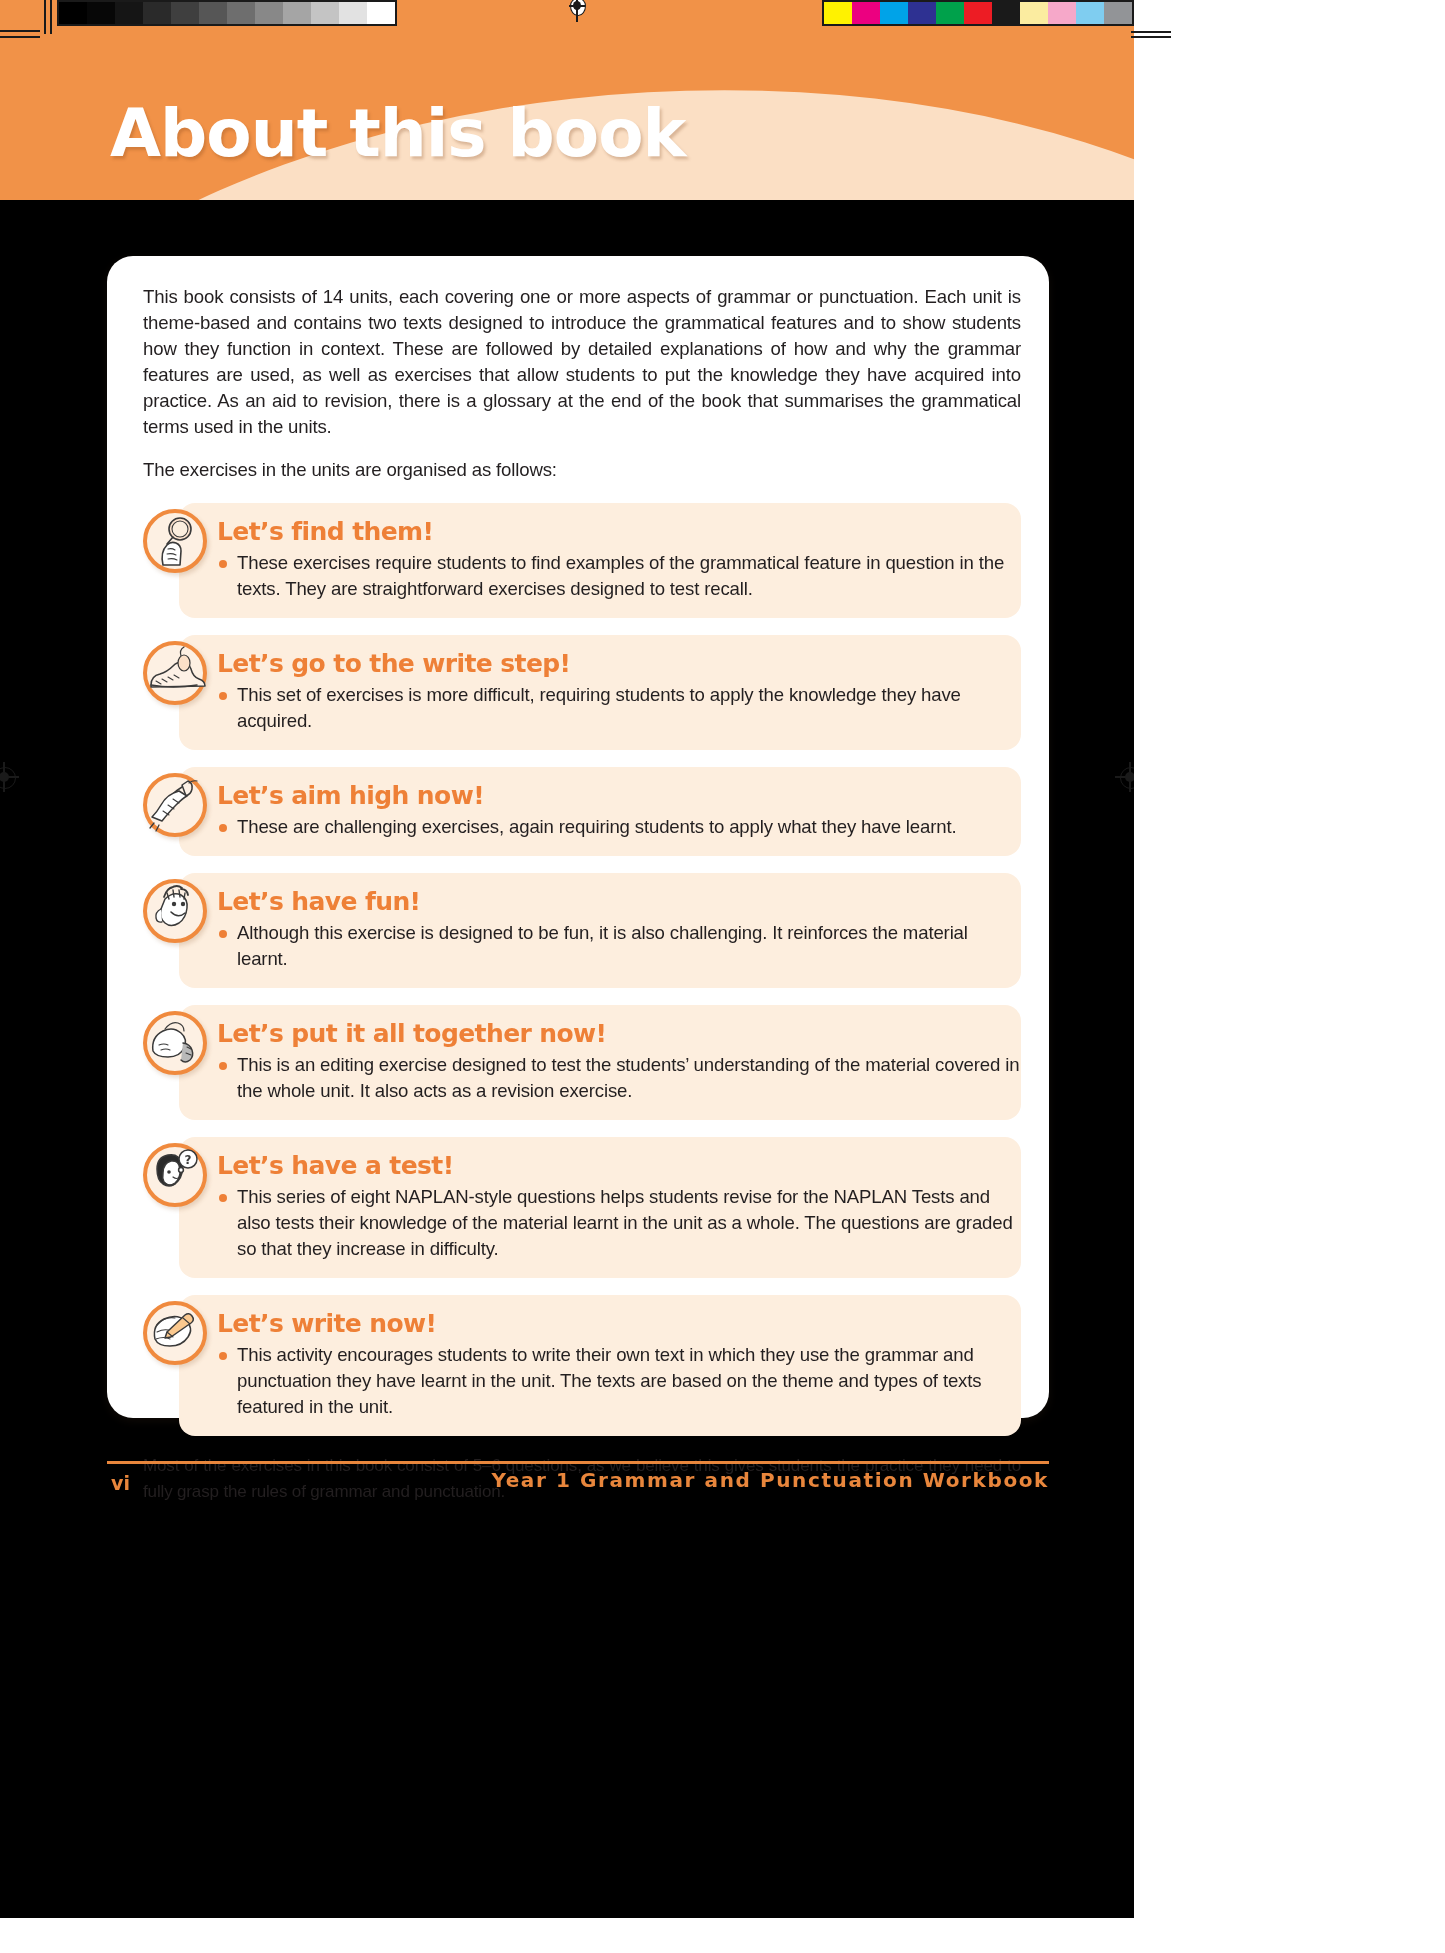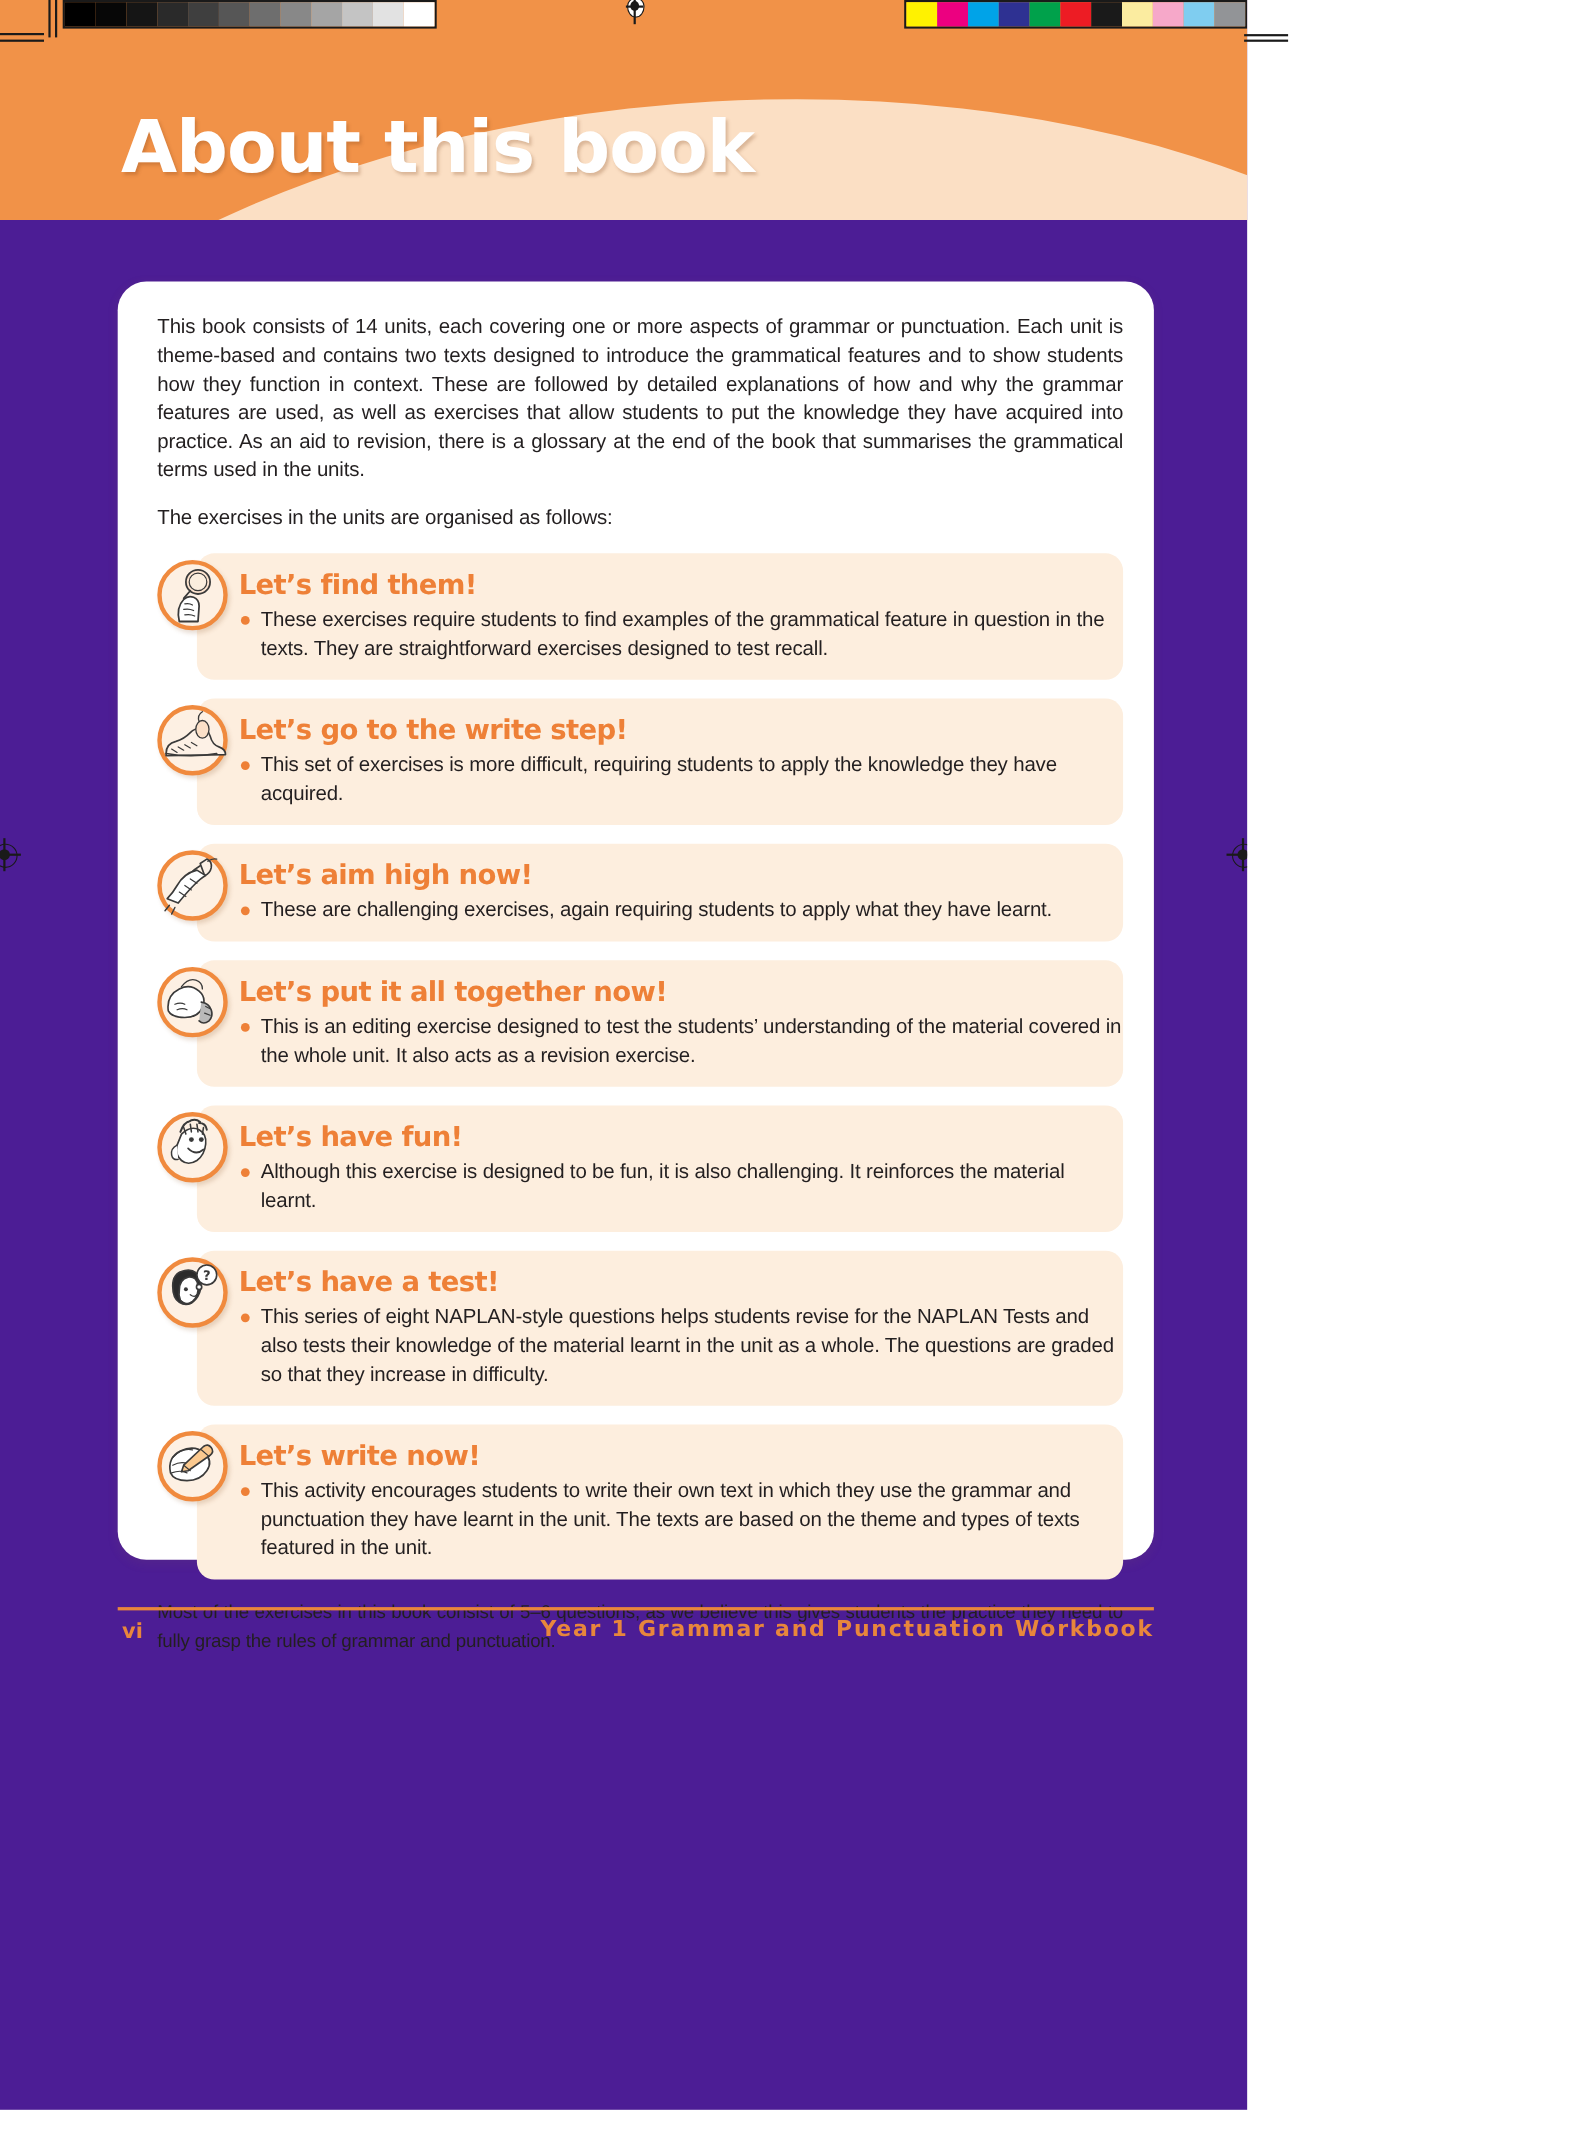--- a/index.html
+++ b/index.html
@@ -6,21 +6,21 @@
   body{
     width:1445px;height:1953px;
     background:#ffffff;
     font-family:"Liberation Sans", sans-serif;
     overflow:hidden;
     position:relative;
   }
   
   .page{
     position:absolute;left:0;top:0;width:1134px;height:1918px;
-    background:#4c1d95;
+    background:#000000;
     overflow:hidden;
   }
   
   .header-band{
     position:absolute;left:0;top:0;width:1134px;height:200px;
     background:#f19248;
     overflow:hidden;
   }
   .header-curve{
     position:absolute;left:-120px;top:92px;width:1560px;height:440px;
@@ -227,54 +227,54 @@
             <div class="ex-bullet">These are challenging exercises, again requiring students to apply what they have learnt.</div>
           </div>
         </div>
 
         <div class="ex">
           <div class="ex-bg"></div>
           <div class="ex-icon">
             <div class="ring"></div>
             <svg viewBox="0 0 64 64">
               <g stroke="#3a3a3a" stroke-width="1.5" fill="#ffffff" stroke-linejoin="round" stroke-linecap="round">
-                <path d="M10 40 q-2 -14 10 -20 q10 -5 18 2 q7 6 3 15 q-4 9 -16 9 q-12 0 -15 -6 z" fill="#ffffff"></path>
-                <path d="M22 18 q6 -8 13 -6 q6 2 6 8" fill="none" stroke-width="1.2"></path>
-                <path d="M16 34 q5 -2 9 0" fill="none" stroke-width="1.1"></path>
-                <path d="M18 39 q5 -2 9 0" fill="none" stroke-width="1.1"></path>
-                <path d="M40 32 q7 1 9 7 q2 6 -2 10 q-5 4 -9 0" fill="#b9b9b9"></path>
-                <path d="M44 36 l4 2 M43 42 l5 2" stroke-width="1.1"></path>
-              </g>
-            </svg>
-          </div>
-          <div class="ex-body">
-            <div class="ex-title">Let’s put it all together now!</div>
-            <div class="ex-bullet">This is an editing exercise designed to test the students’ understanding of the material covered in the whole unit. It also acts as a revision exercise.</div>
-          </div>
-        </div>
-
-        <div class="ex">
-          <div class="ex-bg"></div>
-          <div class="ex-icon">
-            <div class="ring"></div>
-            <svg viewBox="0 0 64 64">
-              <g stroke="#3a3a3a" stroke-width="1.5" fill="#ffffff" stroke-linejoin="round" stroke-linecap="round">
                 <path d="M22 20 q8 -8 16 -4 q7 4 6 13 q-1 10 -8 15 q-8 5 -14 0 q-6 -5 -4 -14 z" fill="#ffffff"></path>
                 <path d="M21 18 q3 -9 9 -10 M28 9 q6 -4 11 0 M38 10 q6 0 7 6" fill="none" stroke-width="1.8"></path>
                 <path d="M24 14 l2 6 M30 11 l1 7 M36 11 l1 7 M42 14 l-1 6" stroke-width="1.4"></path>
                 <circle cx="31" cy="25" r="2.2" fill="#3a3a3a" stroke="none"></circle>
                 <circle cx="40" cy="25" r="2.2" fill="#3a3a3a" stroke="none"></circle>
                 <path d="M28 33 q7 7 14 1" fill="none" stroke-width="1.6"></path>
                 <path d="M18 30 q-6 3 -5 9 q1 5 6 4" fill="#ffffff" stroke-width="1.3"></path>
               </g>
             </svg>
           </div>
           <div class="ex-body">
             <div class="ex-title">Let’s have fun!</div>
             <div class="ex-bullet">Although this exercise is designed to be fun, it is also challenging. It reinforces the material learnt.</div>
+          </div>
+        </div>
+
+        <div class="ex">
+          <div class="ex-bg"></div>
+          <div class="ex-icon">
+            <div class="ring"></div>
+            <svg viewBox="0 0 64 64">
+              <g stroke="#3a3a3a" stroke-width="1.5" fill="#ffffff" stroke-linejoin="round" stroke-linecap="round">
+                <path d="M10 40 q-2 -14 10 -20 q10 -5 18 2 q7 6 3 15 q-4 9 -16 9 q-12 0 -15 -6 z" fill="#ffffff"></path>
+                <path d="M22 18 q6 -8 13 -6 q6 2 6 8" fill="none" stroke-width="1.2"></path>
+                <path d="M16 34 q5 -2 9 0" fill="none" stroke-width="1.1"></path>
+                <path d="M18 39 q5 -2 9 0" fill="none" stroke-width="1.1"></path>
+                <path d="M40 32 q7 1 9 7 q2 6 -2 10 q-5 4 -9 0" fill="#b9b9b9"></path>
+                <path d="M44 36 l4 2 M43 42 l5 2" stroke-width="1.1"></path>
+              </g>
+            </svg>
+          </div>
+          <div class="ex-body">
+            <div class="ex-title">Let’s put it all together now!</div>
+            <div class="ex-bullet">This is an editing exercise designed to test the students’ understanding of the material covered in the whole unit. It also acts as a revision exercise.</div>
           </div>
         </div>
 
         <div class="ex">
           <div class="ex-bg"></div>
           <div class="ex-icon">
             <div class="ring"></div>
             <svg viewBox="0 0 64 64">
               <g stroke="#3a3a3a" stroke-width="1.5" fill="#ffffff" stroke-linejoin="round" stroke-linecap="round">
                 <path d="M14 26 q0 -12 11 -14 q11 -2 14 9 q2 10 -4 17 q-7 8 -15 3 q-6 -4 -6 -15 z" fill="#2b2b2b"></path>

